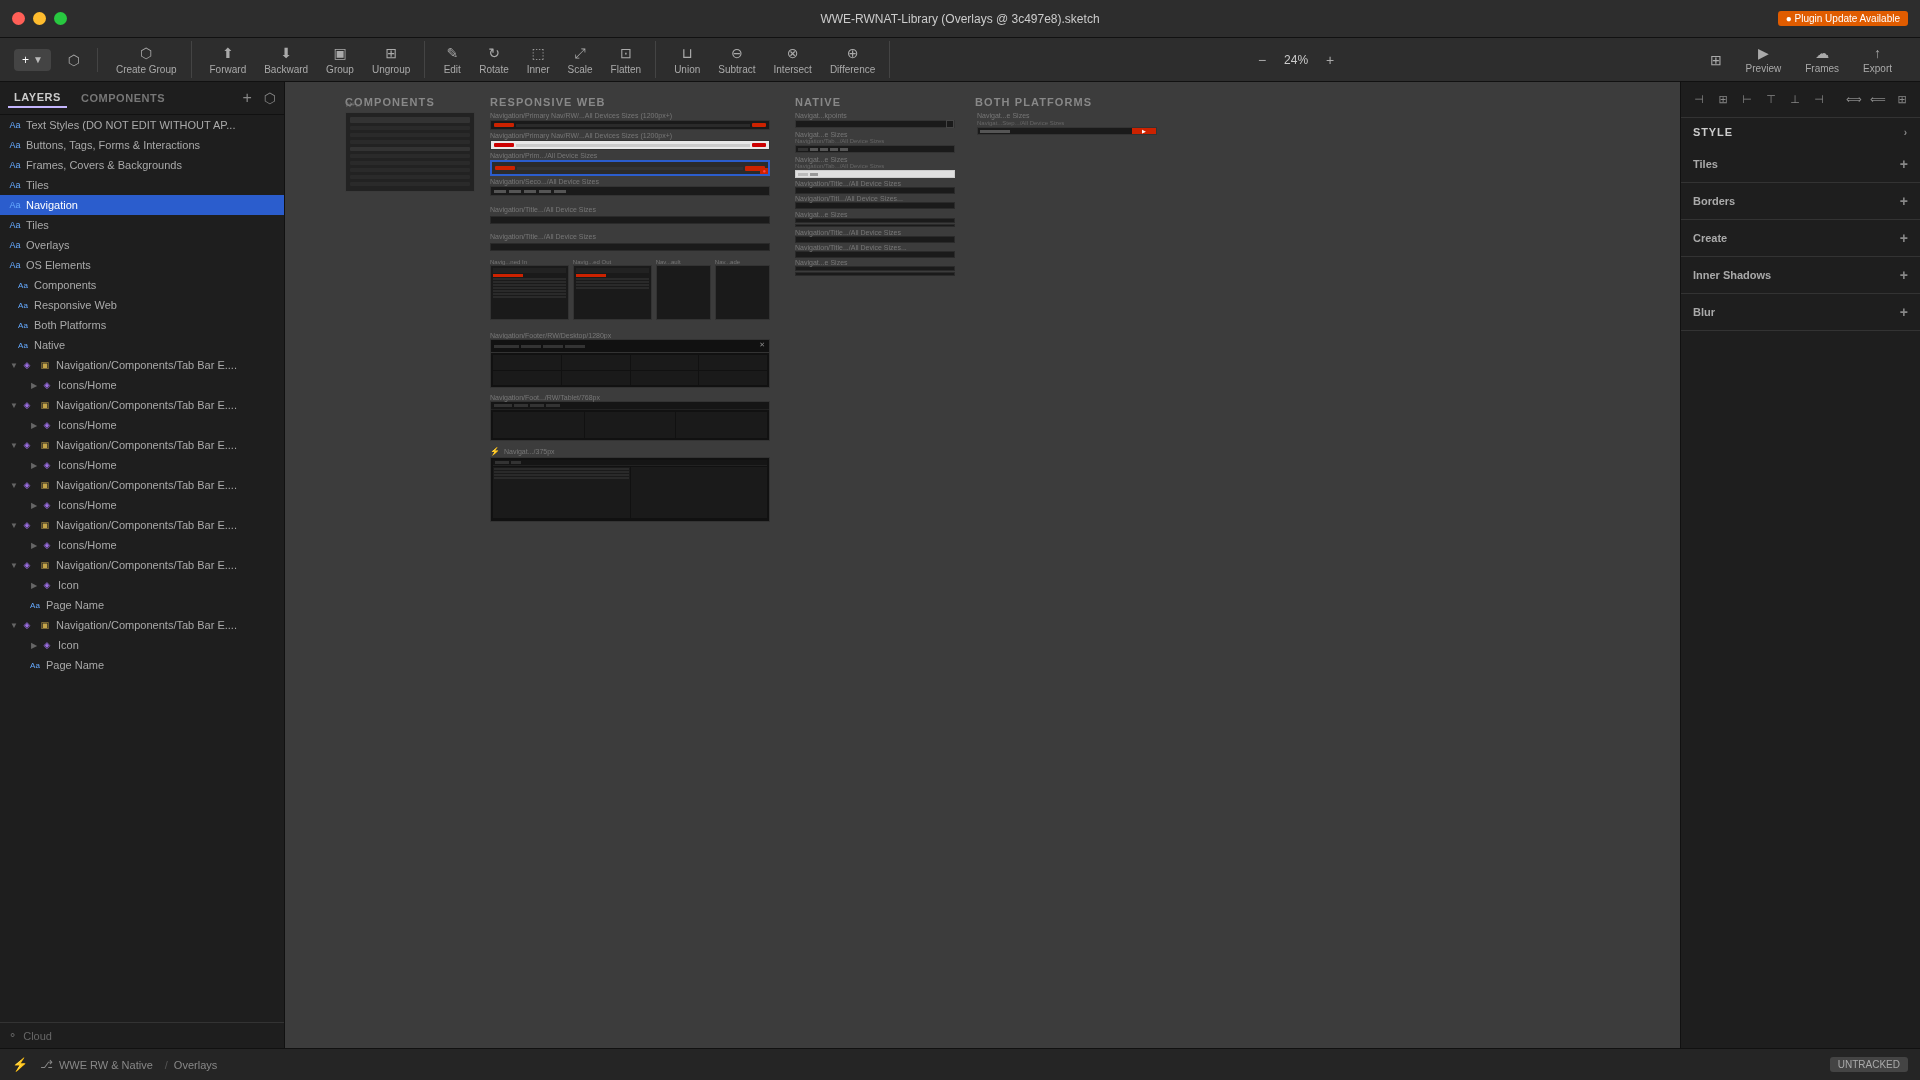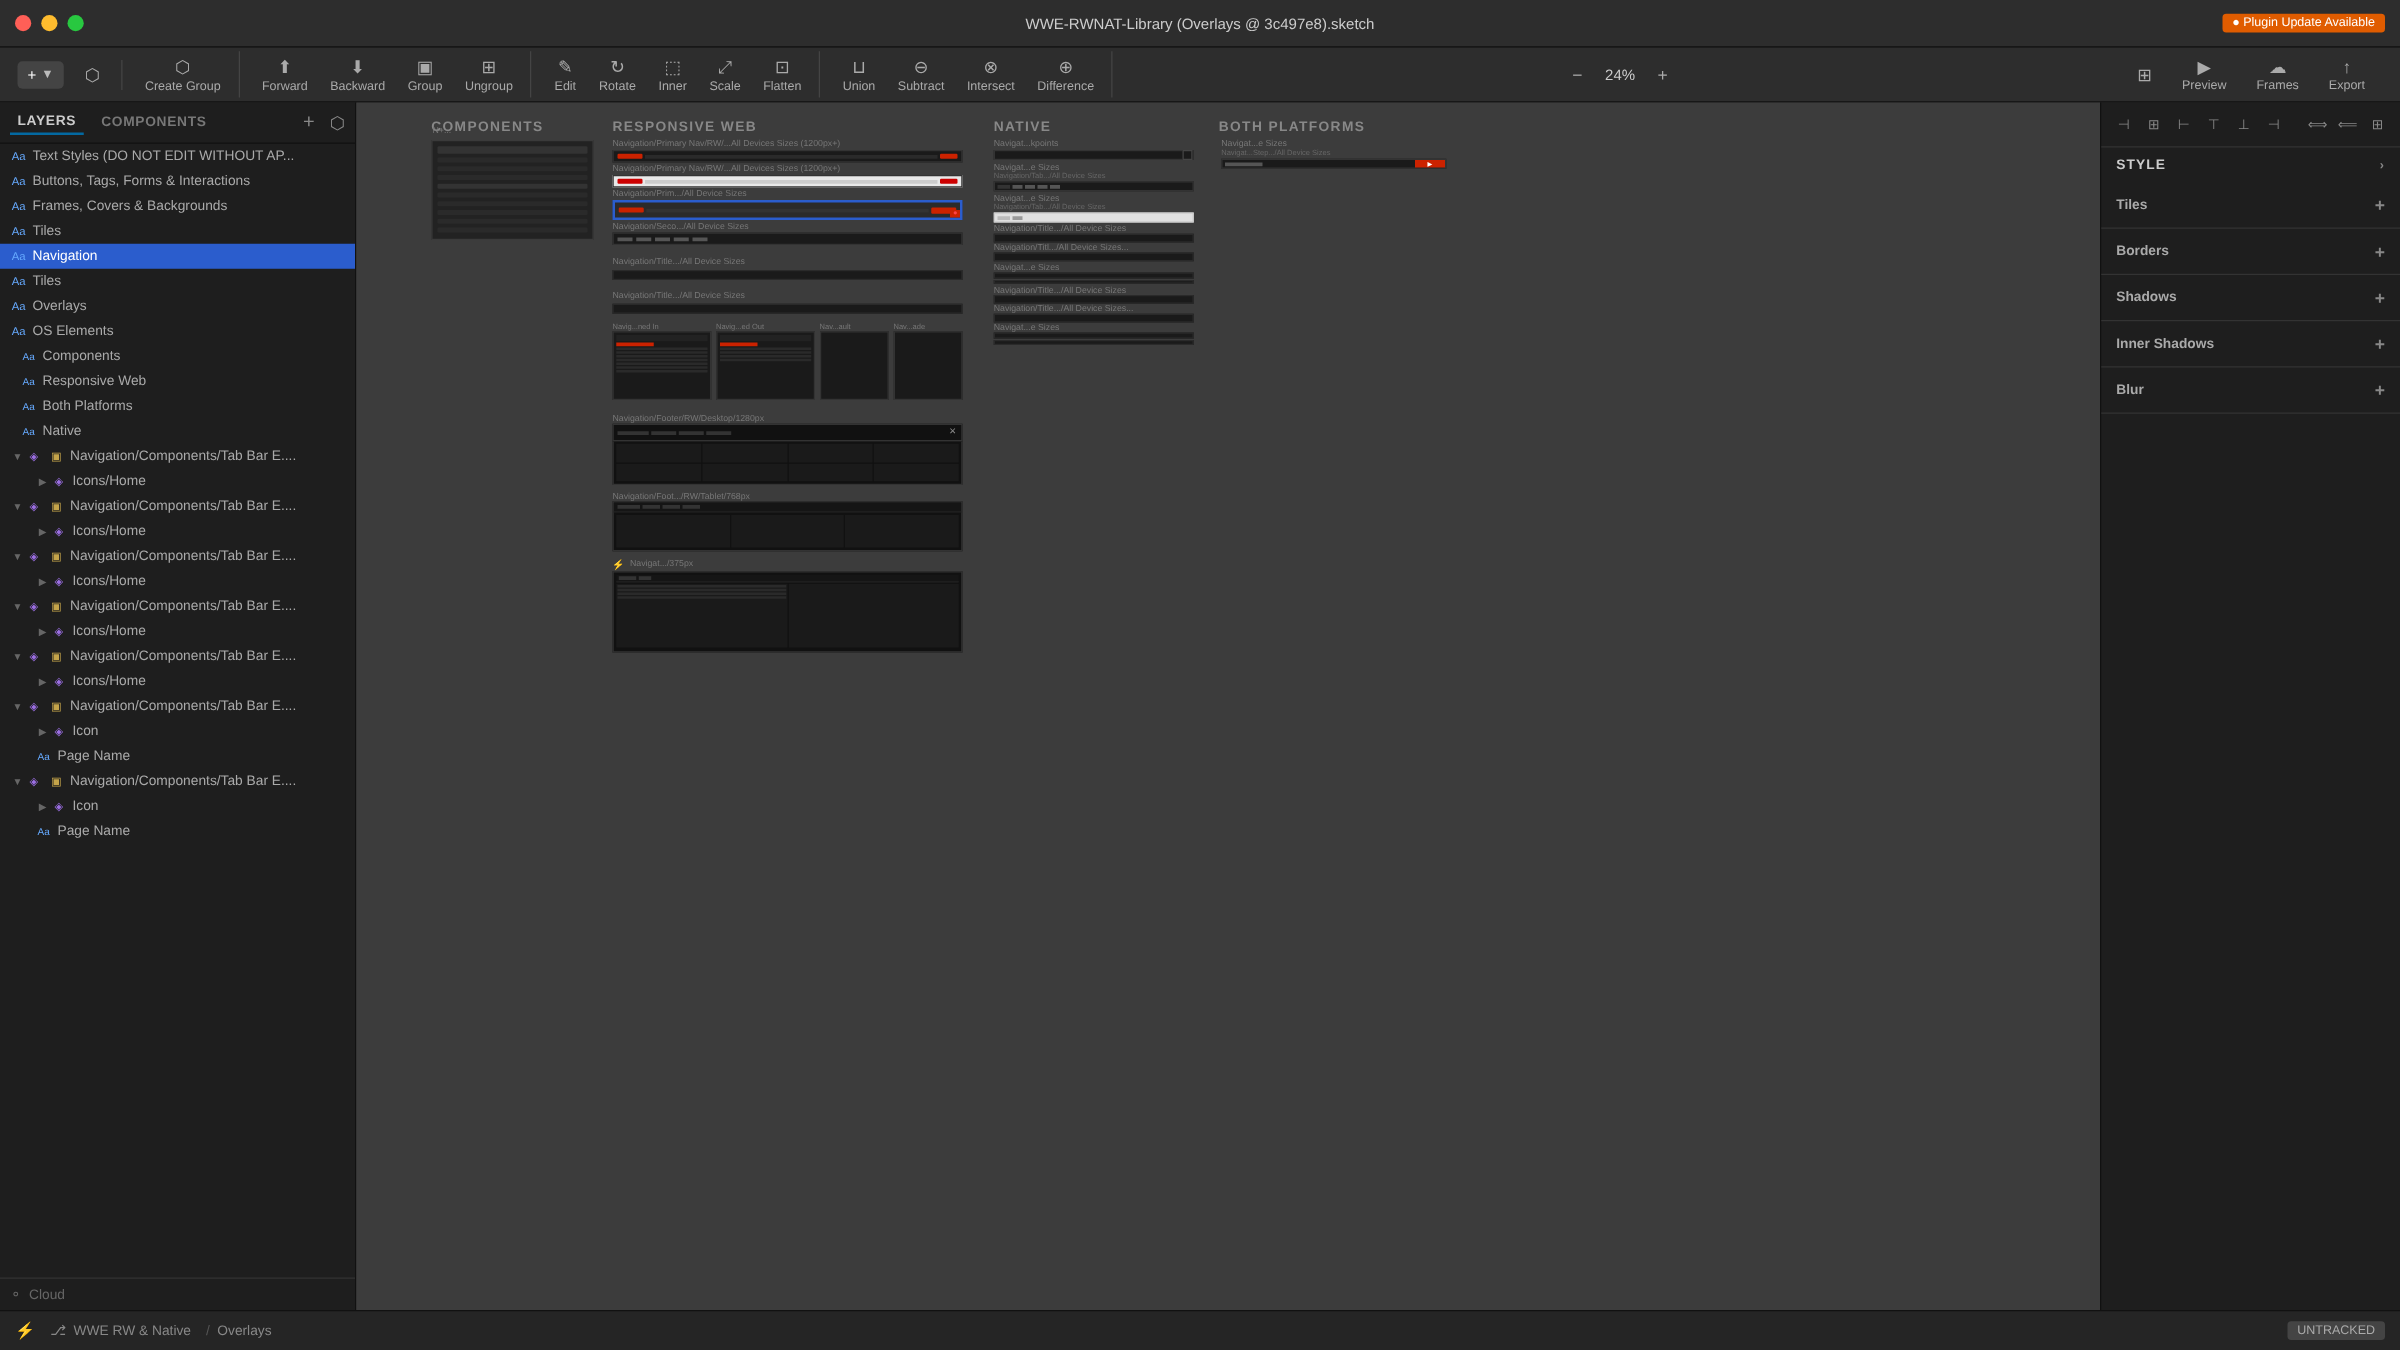--- a/index.html
+++ b/index.html
@@ -122,21 +122,21 @@
     .sidebar-tab {
       font-size: 11px;
       font-weight: 600;
       color: #777;
       padding: 3px 6px;
       cursor: pointer;
       letter-spacing: 0.05em;
     }
     .sidebar-tab.active {
       color: #ccc;
-      border-bottom: 2px solid #0369a1;
+      border-bottom: 2px solid #c4b5fd;
     }
     .sidebar-tab-add {
       margin-left: auto;
       color: #888;
       cursor: pointer;
       font-size: 16px;
     }
     .sidebar-content {
       flex: 1;
       overflow-y: auto;
@@ -850,21 +850,21 @@
 
     <div class="design-section">
       <div class="design-section-header">
         <span>Borders</span>
         <span class="design-section-add">+</span>
       </div>
     </div>
 
     <div class="design-section">
       <div class="design-section-header">
-        <span>Shadows</span>
+        <span>Create</span>
         <span class="design-section-add">+</span>
       </div>
     </div>
 
     <div class="design-section">
       <div class="design-section-header">
         <span>Inner Shadows</span>
         <span class="design-section-add">+</span>
       </div>
     </div>

